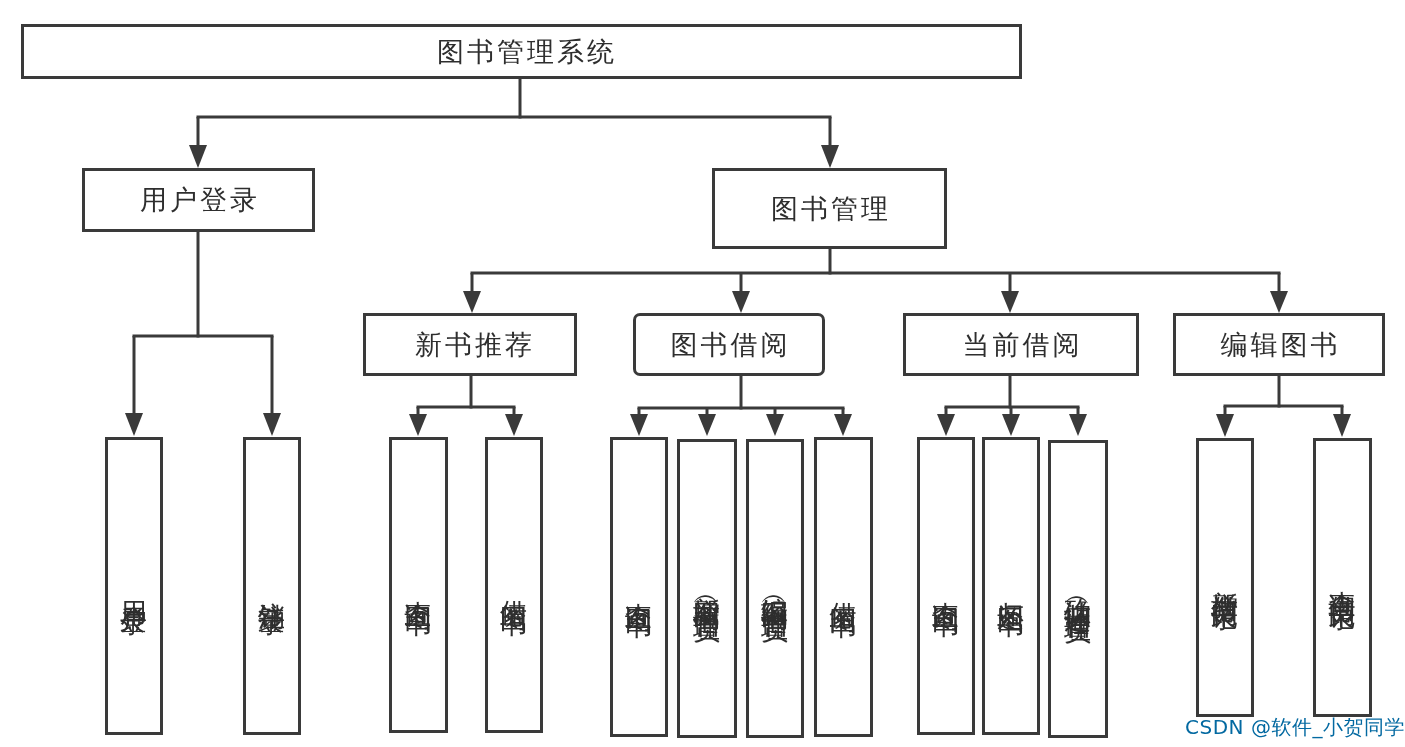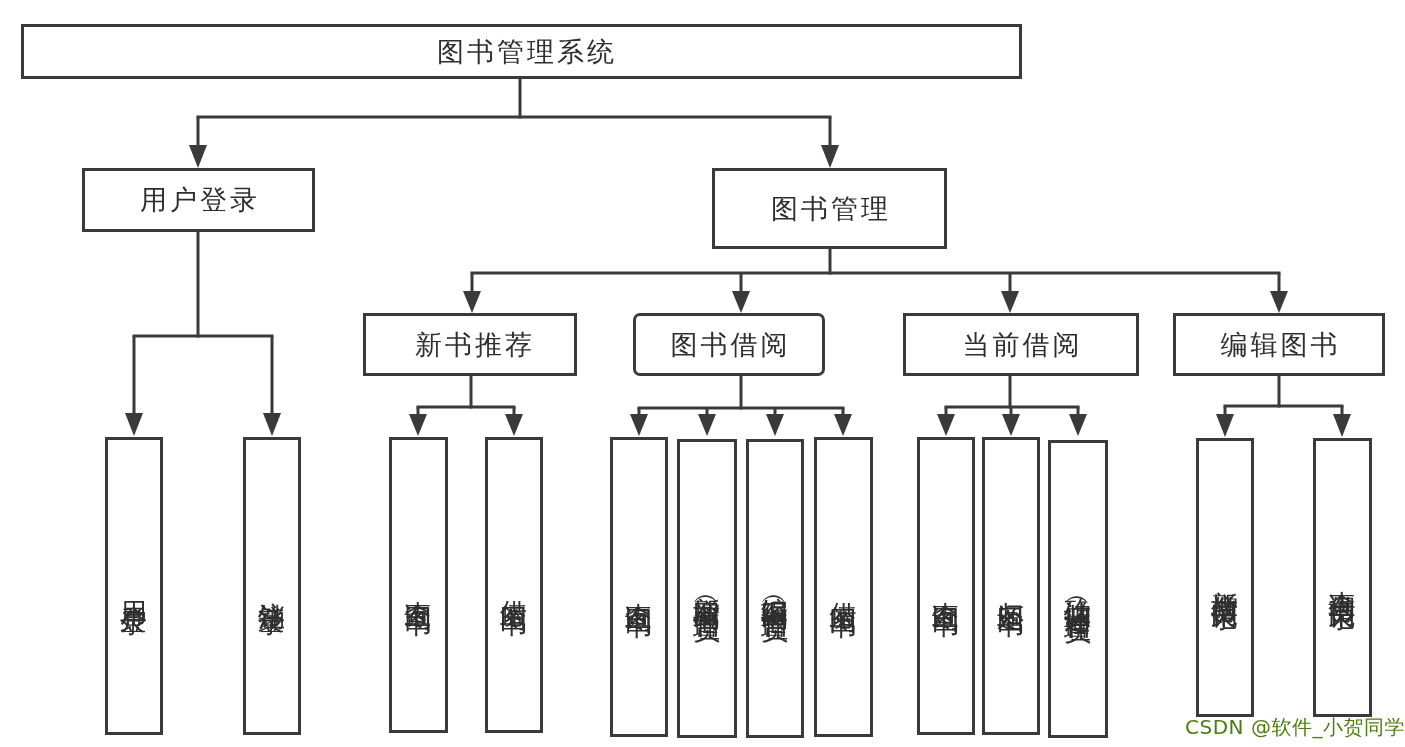--- a/index.html
+++ b/index.html
@@ -44,21 +44,21 @@
     text-orientation: mixed;
     letter-spacing: 3px;
     line-height: 1;
   }
   .watermark {
     position: absolute;
     left: 1185px;
     top: 714px;
     font-size: 20px;
     letter-spacing: 0.5px;
-    color: #4d7c0f;
+    color: #0369a1;
     z-index: 5;
     white-space: nowrap;
   }
   svg line { stroke: #3a3a3a; stroke-width: 3; }
   svg polygon { fill: #3a3a3a; stroke: none; }
 </style>
 </head>
 <body>
 
 <div id="canvas">

